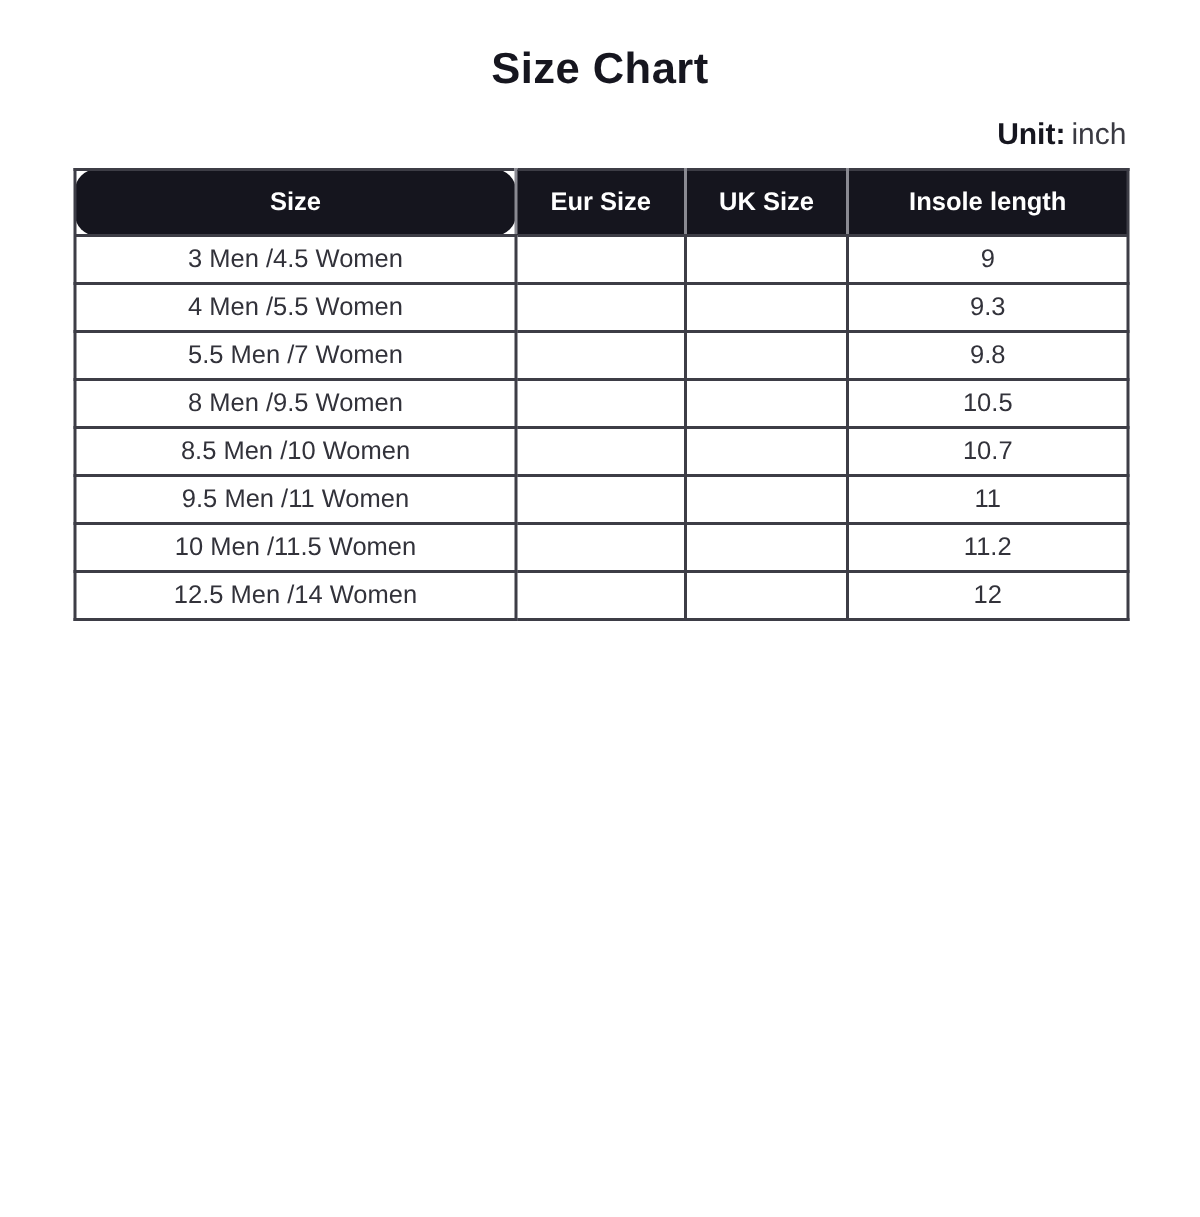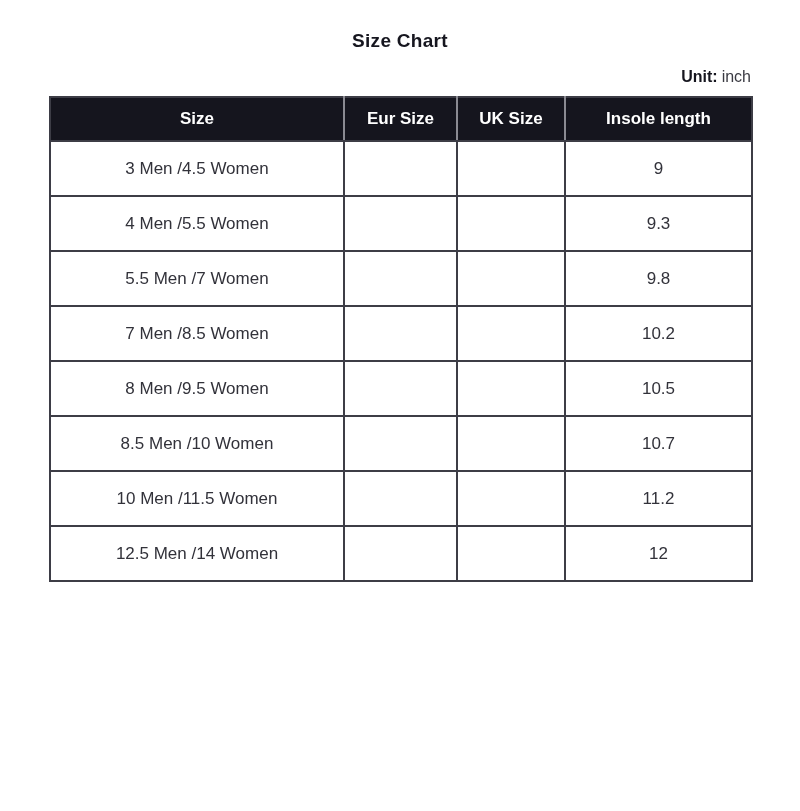--- a/index.html
+++ b/index.html
@@ -13,29 +13,29 @@
   *{box-sizing:border-box;}
   html,body{margin:0;padding:0;background:#ffffff;}
   body{
     width:800px;height:811px;
     font-family:"Liberation Sans", sans-serif;
     color:var(--body-text);
   }
   .wrap{width:702px;margin:0 auto;}
   .page-title{
     text-align:center;
-    font-size:19px;
+    font-size:29px;
     font-weight:bold;
     color:var(--title-text);
     margin:30px 0 0 0;
     letter-spacing:0.3px;
   }
   .unit-line{
     text-align:right;
-    font-size:16px;
+    font-size:20px;
     margin:16px 0 10px 0;
     color:var(--unit-text);
   }
   .unit-line .unit-label{
     font-weight:bold;
     color:var(--title-text);
     margin-right:4px;
   }
   table.size-chart{
     width:702px;
@@ -52,24 +52,24 @@
     color:#ffffff;
     font-size:17px;
     font-weight:bold;
     height:44px;
     text-align:center;
     vertical-align:middle;
     border-left:2px solid var(--header-divider);
     border-bottom:2px solid var(--border);
     padding:0 4px;
   }
-  thead th:first-child{border-left:none;}
+  thead th:first-child{border-left:none;border-radius:14px;}
   tbody td{
     border:2px solid var(--border);
-    height:55px;
+    height:32px;
     text-align:center;
     vertical-align:middle;
     font-size:17px;
     color:var(--body-text);
     background:#ffffff;
     padding:0 4px;
   }
 </style>
 </head>
 <body>
@@ -109,36 +109,36 @@
           <td></td>
           <td>9.3</td>
         </tr>
         <tr>
           <td>5.5 Men /7 Women</td>
           <td></td>
           <td></td>
           <td>9.8</td>
         </tr>
         <tr>
-          <td>7 Men /8.5 Women</td>
-          <td></td>
-          <td></td>
-          <td>10.2</td>
-        </tr>
-        <tr>
           <td>8 Men /9.5 Women</td>
           <td></td>
           <td></td>
           <td>10.5</td>
         </tr>
         <tr>
           <td>8.5 Men /10 Women</td>
           <td></td>
           <td></td>
           <td>10.7</td>
+        </tr>
+        <tr>
+          <td>9.5 Men /11 Women</td>
+          <td></td>
+          <td></td>
+          <td>11</td>
         </tr>
         <tr>
           <td>10 Men /11.5 Women</td>
           <td></td>
           <td></td>
           <td>11.2</td>
         </tr>
         <tr>
           <td>12.5 Men /14 Women</td>
           <td></td>

